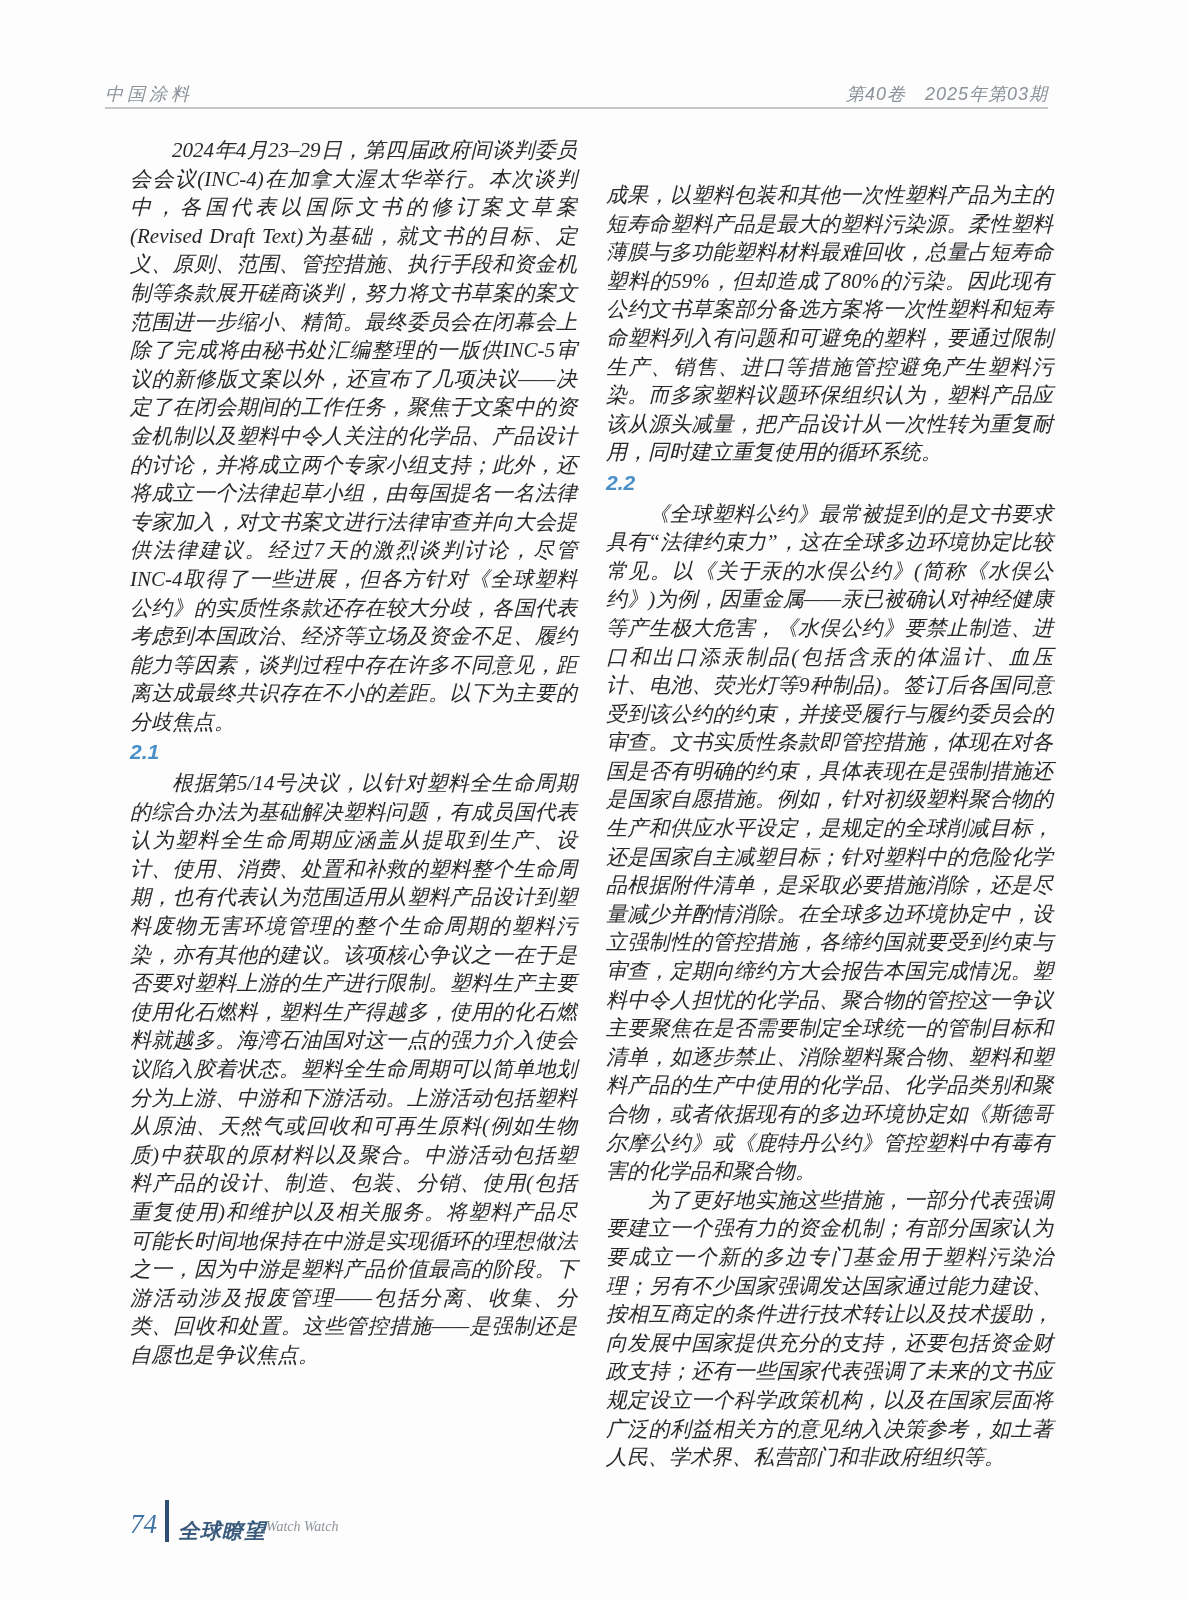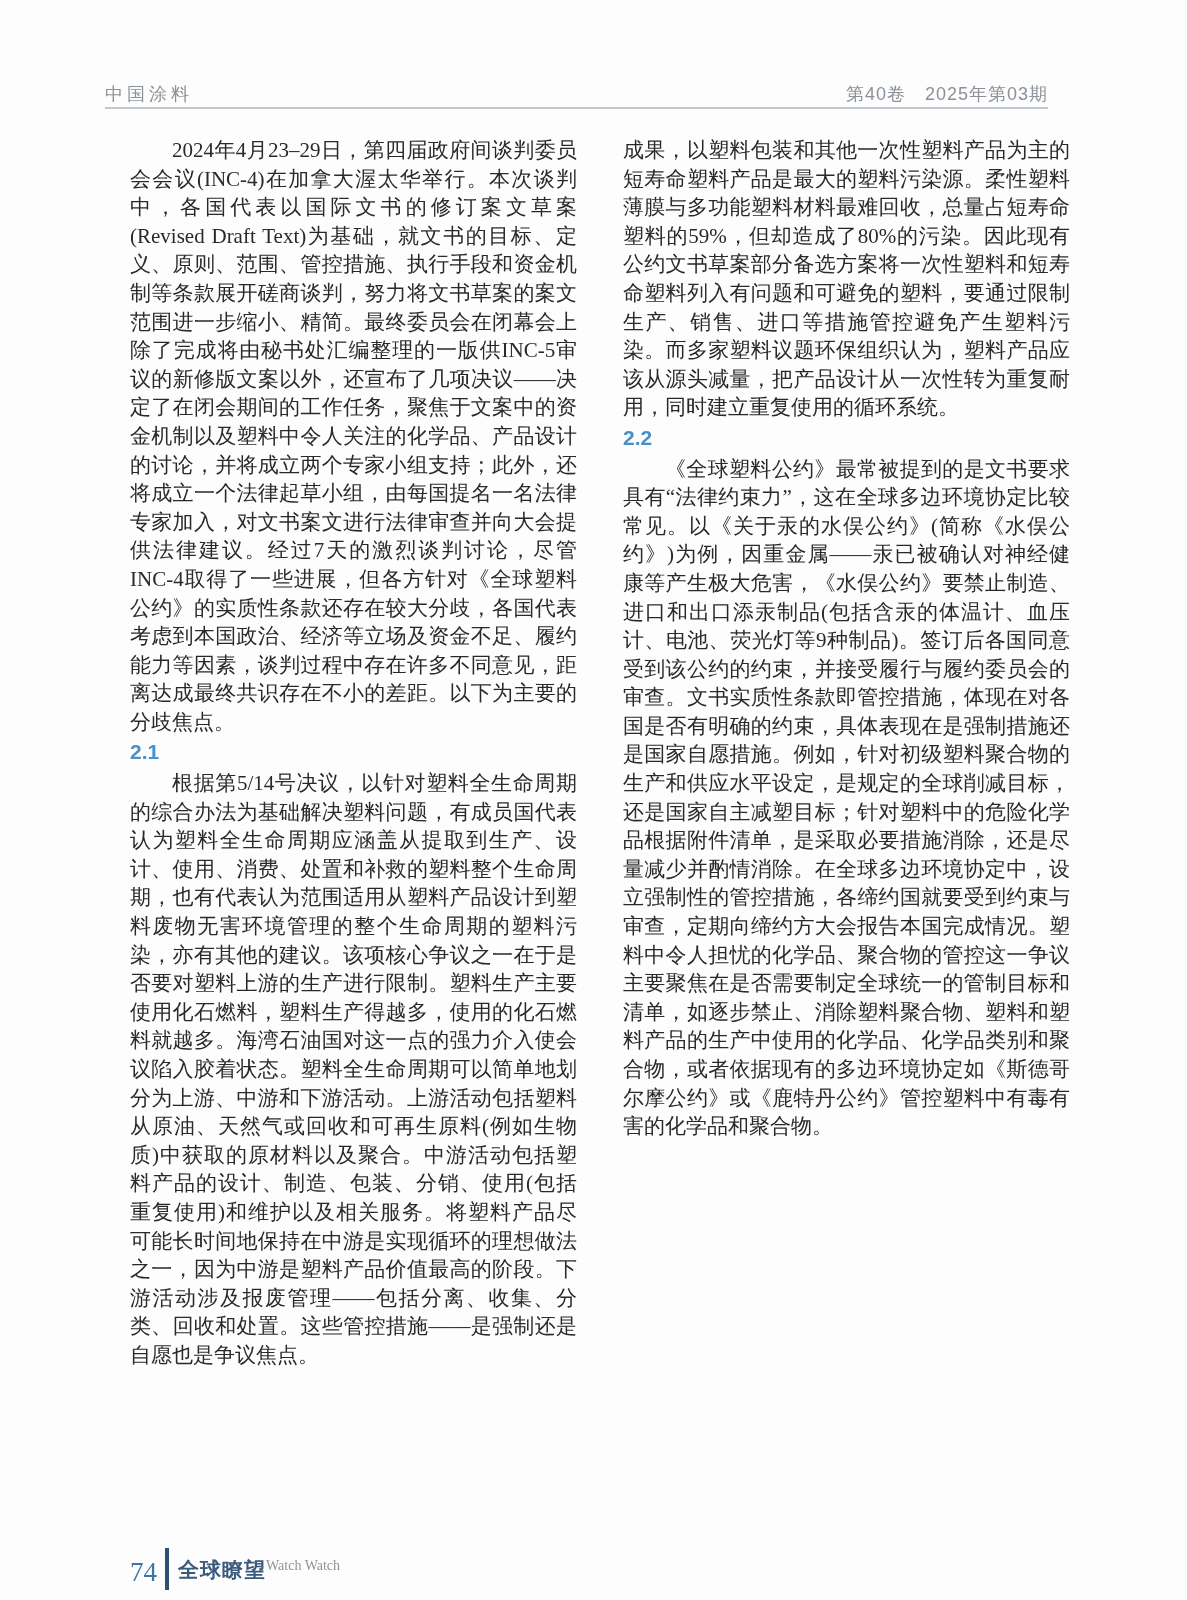--- a/index.html
+++ b/index.html
@@ -3,20 +3,21 @@
 <meta charset="utf-8">
 <style>
   html, body { margin: 0; padding: 0; background: #ffffff; }
   .page {
     position: relative;
     width: 1187px;
     height: 1600px;
     background: #fdfdfd;
     overflow: hidden;
     font-family: "Liberation Serif", "DejaVu Serif", serif;
+    font-style: italic;
   }
 
   
   .header {
     position: absolute;
     left: 105px;
     top: 82px;
     width: 943px;
     display: flex;
     justify-content: space-between;
@@ -40,21 +41,21 @@
   .col {
     position: absolute;
     top: 136px;
     width: 447px;
     font-size: 21px;
     line-height: 28.6px;
     text-align: justify;
     color: #29292c;
   }
   .col-left  { left: 130px; }
-  .col-right { left: 623px; }
+  .col-right { left: 606px; margin-top: 45px; }
   .col p { margin: 0; text-indent: 2em; }
   .col p.noindent { text-indent: 0; }
 
   .section-heading {
     display: flex;
     margin: 2px 0 2px 0;
     color: #4a90c8;
     font-family: "Liberation Sans", "DejaVu Sans", sans-serif;
     font-weight: bold;
     font-size: 21px;
@@ -63,22 +64,21 @@
   }
   .section-heading .num { flex: 0 0 45px; }
   .section-heading .title { flex: 1; }
 
   
   .footer {
     position: absolute;
     left: 130px;
     top: 1500px;
     display: flex;
-    align-items: center;
-    margin-top: 48px;
+    align-items: flex-end;
   }
   .footer .page-num {
     color: #3f72a5;
     font-family: "Liberation Serif", "DejaVu Serif", serif;
     font-size: 27px;
     margin-right: 8px;
     line-height: 1;
     align-self: flex-end;
     padding-bottom: 4px;
   }
@@ -122,20 +122,21 @@
     </div>
     <p>根据第5/14号决议，以针对塑料全生命周期的综合办法为基础解决塑料问题，有成员国代表认为塑料全生命周期应涵盖从提取到生产、设计、使用、消费、处置和补救的塑料整个生命周期，也有代表认为范围适用从塑料产品设计到塑料废物无害环境管理的整个生命周期的塑料污染，亦有其他的建议。该项核心争议之一在于是否要对塑料上游的生产进行限制。塑料生产主要使用化石燃料，塑料生产得越多，使用的化石燃料就越多。海湾石油国对这一点的强力介入使会议陷入胶着状态。塑料全生命周期可以简单地划分为上游、中游和下游活动。上游活动包括塑料从原油、天然气或回收和可再生原料(例如生物质)中获取的原材料以及聚合。中游活动包括塑料产品的设计、制造、包装、分销、使用(包括重复使用)和维护以及相关服务。将塑料产品尽可能长时间地保持在中游是实现循环的理想做法之一，因为中游是塑料产品价值最高的阶段。下游活动涉及报废管理——包括分离、收集、分类、回收和处置。这些管控措施——是强制还是自愿也是争议焦点。</p>
   </div>
 
   <div class="col col-right">
     <p class="noindent">成果，以塑料包装和其他一次性塑料产品为主的短寿命塑料产品是最大的塑料污染源。柔性塑料薄膜与多功能塑料材料最难回收，总量占短寿命塑料的59%，但却造成了80%的污染。因此现有公约文书草案部分备选方案将一次性塑料和短寿命塑料列入有问题和可避免的塑料，要通过限制生产、销售、进口等措施管控避免产生塑料污染。而多家塑料议题环保组织认为，塑料产品应该从源头减量，把产品设计从一次性转为重复耐用，同时建立重复使用的循环系统。</p>
     <div class="section-heading">
       <span class="num">2.2</span>
     </div>
     <p>《全球塑料公约》最常被提到的是文书要求具有“法律约束力”，这在全球多边环境协定比较常见。以《关于汞的水俣公约》(简称《水俣公约》)为例，因重金属——汞已被确认对神经健康等产生极大危害，《水俣公约》要禁止制造、进口和出口添汞制品(包括含汞的体温计、血压计、电池、荧光灯等9种制品)。签订后各国同意受到该公约的约束，并接受履行与履约委员会的审查。文书实质性条款即管控措施，体现在对各国是否有明确的约束，具体表现在是强制措施还是国家自愿措施。例如，针对初级塑料聚合物的生产和供应水平设定，是规定的全球削减目标，还是国家自主减塑目标；针对塑料中的危险化学品根据附件清单，是采取必要措施消除，还是尽量减少并酌情消除。在全球多边环境协定中，设立强制性的管控措施，各缔约国就要受到约束与审查，定期向缔约方大会报告本国完成情况。塑料中令人担忧的化学品、聚合物的管控这一争议主要聚焦在是否需要制定全球统一的管制目标和清单，如逐步禁止、消除塑料聚合物、塑料和塑料产品的生产中使用的化学品、化学品类别和聚合物，或者依据现有的多边环境协定如《斯德哥尔摩公约》或《鹿特丹公约》管控塑料中有毒有害的化学品和聚合物。</p>
+    <p>为了更好地实施这些措施，一部分代表强调要建立一个强有力的资金机制；有部分国家认为要成立一个新的多边专门基金用于塑料污染治理；另有不少国家强调发达国家通过能力建设、按相互商定的条件进行技术转让以及技术援助，向发展中国家提供充分的支持，还要包括资金财政支持；还有一些国家代表强调了未来的文书应规定设立一个科学政策机构，以及在国家层面将广泛的利益相关方的意见纳入决策参考，如土著人民、学术界、私营部门和非政府组织等。</p>
   </div>
 
   <div class="footer">
     <span class="page-num">74</span>
     <span class="bar"></span>
     <span class="section-block">
       <span class="section-cn">全球瞭望</span>
       <span class="section-en">Watch Watch</span>
     </span>
   </div>

